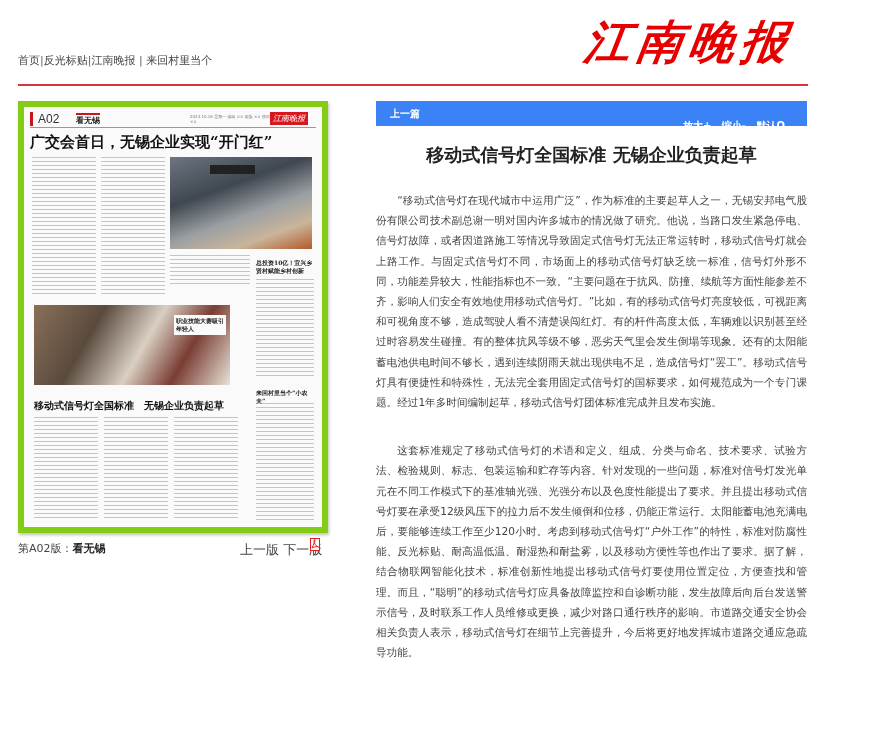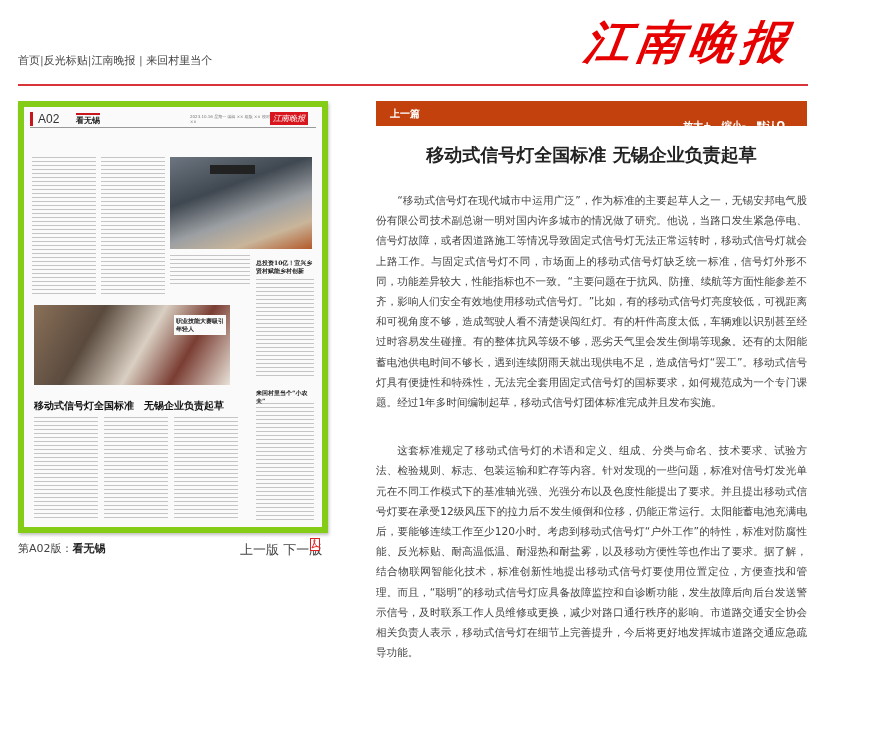--- a/index.html
+++ b/index.html
@@ -37,21 +37,21 @@
   .thumb .side-h { position: absolute; font-family: "DejaVu Serif", serif; font-size: 6px; font-weight: bold; color: #222; line-height: 8px; }
   .thumb .h2 { position: absolute; left: 10px; top: 292px; font-family: "DejaVu Serif", "Liberation Serif", serif; font-size: 10px; font-weight: bold; color: #111; white-space: nowrap; }
 
   .edition { position: absolute; left: 18px; top: 541px; font-size: 11px; color: #444; text-align: center; }
   .edition b { color: #222; }
   .pager { position: absolute; left: 240px; top: 541px; font-size: 13px; color: #444; }
   .pager a { color: #444; text-decoration: none; }
   .pdf-icon { position: absolute; left: 310px; top: 538px; width: 10px; height: 13px; }
 
   
-  .toolbar { position: absolute; left: 376px; top: 101px; width: 431px; height: 25px; background: #c2410c; }
+  .toolbar { position: absolute; left: 376px; top: 101px; width: 431px; height: 25px; background: #3b82f6; }
   .toolbar .prev { position: absolute; left: 14px; top: 6px; font-size: 10px; color: #fff; text-decoration: none; font-weight: bold; }
   .toolbar .zoom-ctrls { position: absolute; right: 22px; top: 18px; font-size: 10px; color: #fff; font-weight: bold; }
   .toolbar .zoom-ctrls span { margin-left: 7px; cursor: pointer; }
   .title { position: absolute; left: 376px; top: 143px; width: 431px; text-align: center; font-size: 18px; font-weight: bold; color: #222; letter-spacing: 0; }
   .body { position: absolute; left: 376px; top: 190px; width: 431px; font-size: 10.6px; line-height: 20.2px; color: #444; }
   .body p { margin: 0; text-indent: 2em; text-align: justify; }
   .body p + p { margin-top: 28px; }
 </style>
 </head>
 <body>
@@ -64,20 +64,21 @@
 
 <div class="thumb">
   <div class="mast">
     <div class="bar"></div>
     <div class="pg">A02</div>
     <div class="sec">看无锡</div>
     <div class="meta">2023.10.16 星期一 编辑 ××  组版 ××  校对 ××</div>
     <div class="mini-logo">江南晚报</div>
     <div class="rule"></div>
   </div>
+  <div class="h1">广交会首日，无锡企业实现“开门红”</div>
   <div class="textblock" style="left:8px;top:50px;width:64px;height:140px;"></div>
   <div class="textblock" style="left:77px;top:50px;width:64px;height:140px;"></div>
   <div class="photo1"></div>
   <div class="textblock" style="left:146px;top:148px;width:80px;height:30px;"></div>
   <div class="side-h" style="left:232px;top:152px;width:60px;">总投资10亿！宜兴乡贤村赋能乡村创新</div>
   <div class="textblock" style="left:232px;top:172px;width:58px;height:100px;"></div>
   <div class="photo2"></div>
   <div class="side-h" style="left:150px;top:208px;width:48px;background:#fafafa;padding:2px;">职业技能大赛吸引年轻人</div>
   <div class="side-h" style="left:232px;top:282px;width:60px;">来回村里当个“小农夫”</div>
   <div class="textblock" style="left:232px;top:296px;width:58px;height:118px;"></div>

